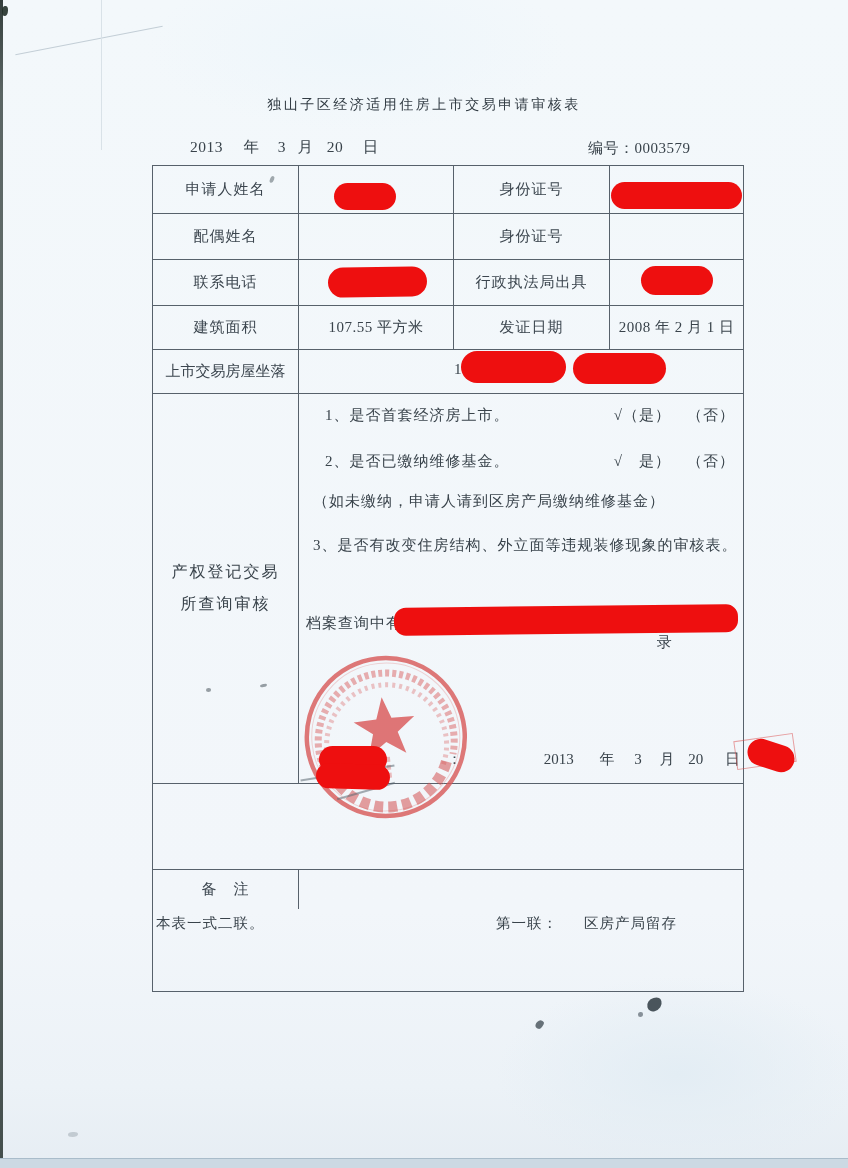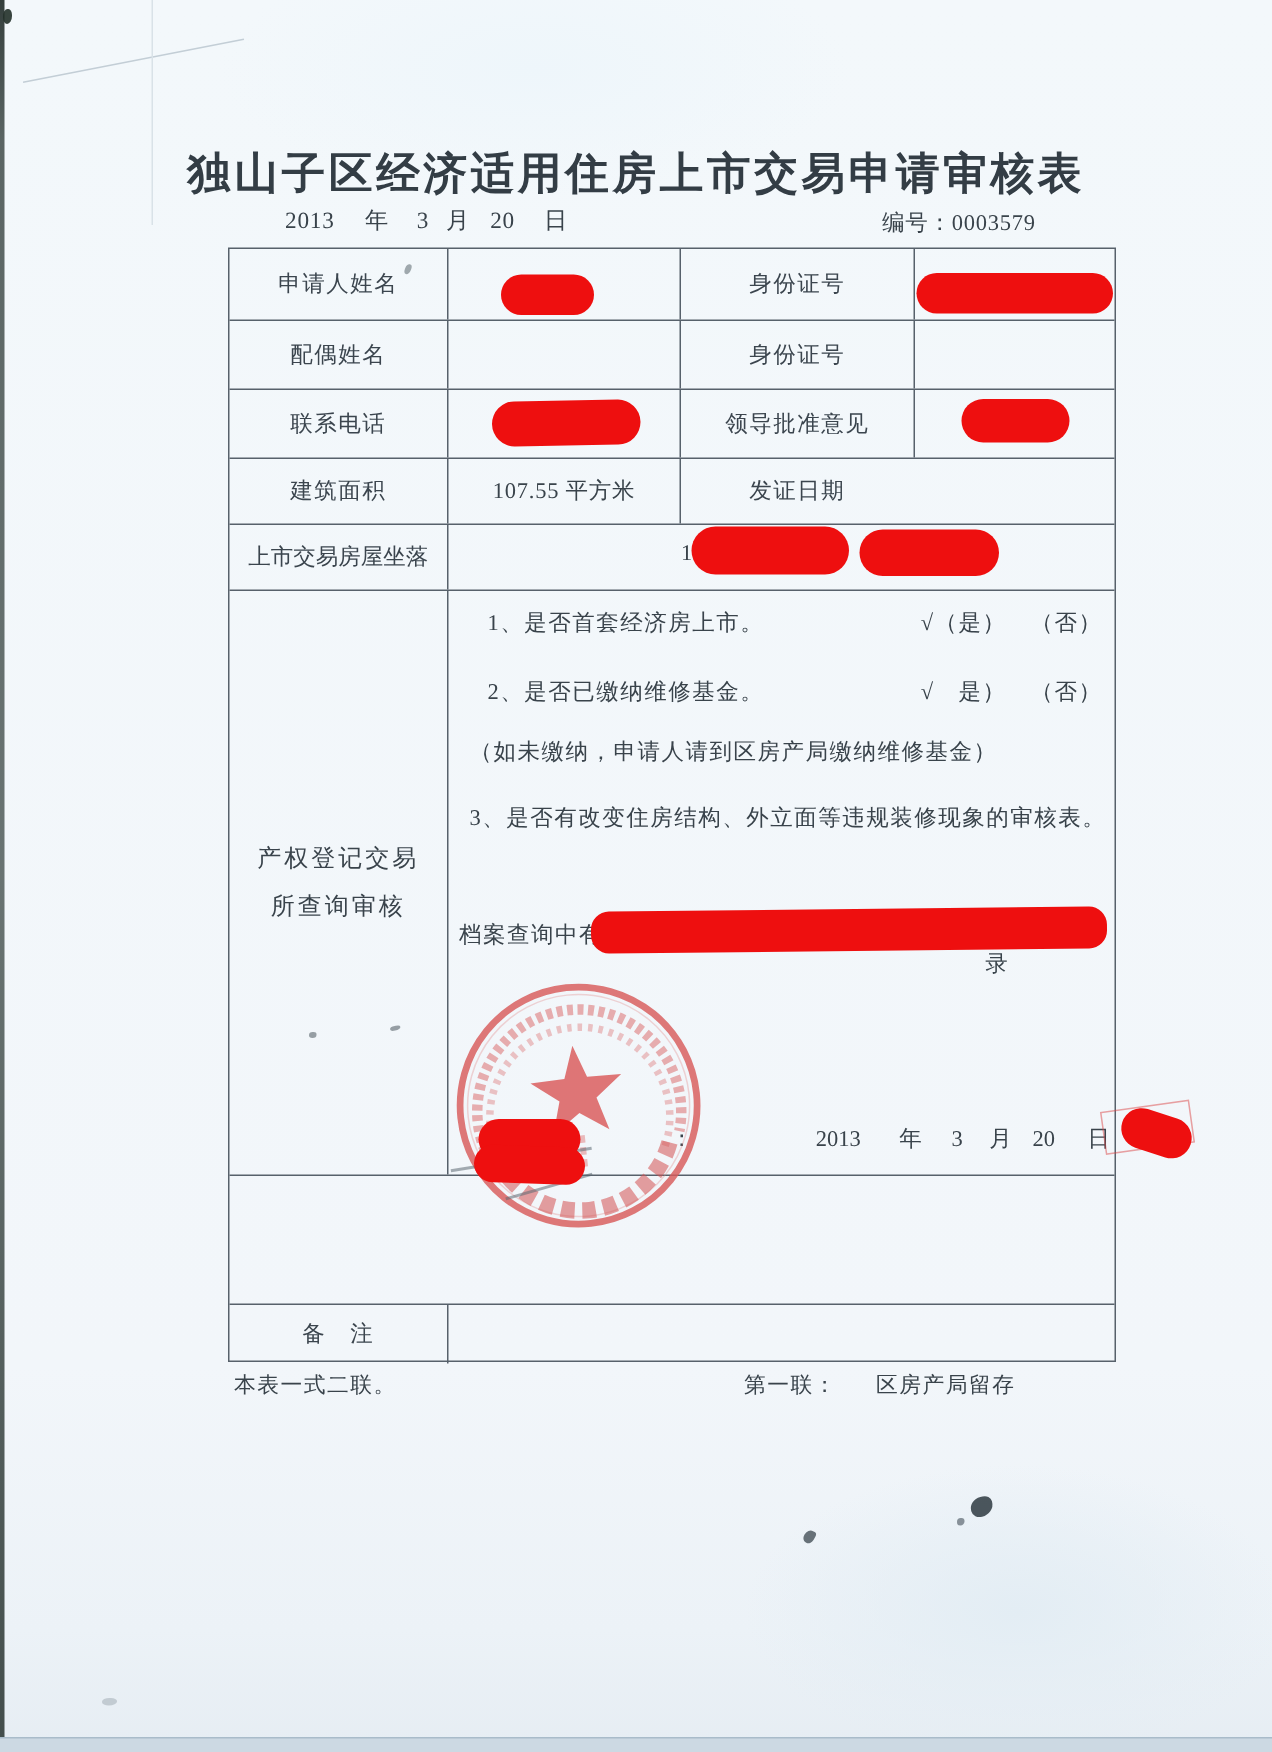--- a/index.html
+++ b/index.html
@@ -12,26 +12,26 @@
     font-family:"Liberation Serif","DejaVu Serif",serif;
     color:#39434b;
   }
   
   .edge-left{position:absolute;left:0;top:0;width:3px;height:100%;background:linear-gradient(180deg,#1f2a27,#4a5553 8%,#5a6563 50%,#313c39 100%);opacity:.9;}
   .edge-bottom{position:absolute;left:0;bottom:0;width:100%;height:9px;background:#ccd9e3;border-top:1px solid #a9bcca;}
   .fold-a{position:absolute;left:14px;top:40px;width:150px;height:1px;background:#c3ced6;transform:rotate(-11deg);}
   .fold-b{position:absolute;left:101px;top:0;width:1px;height:150px;background:#d9e2e8;}
   .speck{position:absolute;background:#3a464e;border-radius:50% 40% 55% 45%;}
   
-  .title{position:absolute;left:0;top:96px;width:100%;text-align:center;font-size:29px;font-weight:bold;letter-spacing:2.5px;color:#333d45;}
+  .title{position:absolute;left:0;top:96px;width:100%;text-align:center;font-size:14px;font-weight:normal;letter-spacing:2.5px;color:#333d45;}
   .dateline{position:absolute;left:190px;top:137px;font-size:15.5px;letter-spacing:.5px;}
   .dateline span{display:inline-block;}
   .serial{position:absolute;left:588px;top:139px;font-size:15px;letter-spacing:.5px;}
   
-  .ftable{position:absolute;left:152px;top:165px;width:592px;height:743px;border:1px solid #57616b;box-sizing:border-box;background:rgba(255,255,255,0.0);}
+  .ftable{position:absolute;left:152px;top:165px;width:592px;height:827px;border:1px solid #57616b;box-sizing:border-box;background:rgba(255,255,255,0.0);}
   .frow{display:flex;box-sizing:border-box;border-top:1px solid #57616b;}
   .frow.first{border-top:none;}
   .cell{box-sizing:border-box;border-left:1px solid #57616b;display:flex;align-items:center;justify-content:center;font-size:15px;letter-spacing:1px;}
   .cell.cfirst{border-left:none;}
   .c1{width:145px;} .c2{width:155px;} .c3{width:156px;} .c4{flex:1;}
   .h47{height:47px;} .h46{height:46px;} .h44{height:44px;}
   .labelcell{color:#3b454e;}
   .valuetext{font-size:15px;letter-spacing:.5px;}
   
   .mergecell{flex:1;position:relative;border-left:1px solid #57616b;box-sizing:border-box;}
@@ -98,28 +98,29 @@
     <div class="frow h46">
       <div class="cell cfirst c1 labelcell">配偶姓名</div>
       <div class="cell c2 valuetext"></div>
       <div class="cell c3 labelcell">身份证号</div>
       <div class="cell c4 valuetext"></div>
     </div>
 
     <div class="frow h46">
       <div class="cell cfirst c1 labelcell">联系电话</div>
       <div class="cell c2 valuetext"></div>
-      <div class="cell c3 labelcell">领导批准意见</div>
+      <div class="cell c3 labelcell">行政执法局出具</div>
       <div class="cell c4 valuetext"></div>
     </div>
 
     <div class="frow h44">
       <div class="cell cfirst c1 labelcell">建筑面积</div>
       <div class="cell c2 valuetext">107.55 平方米</div>
       <div class="cell c3 labelcell">发证日期</div>
+      <div class="cell c4 valuetext">2008 年 2 月 1 日</div>
     </div>
 
     <div class="frow h44">
       <div class="cell cfirst c1 labelcell" style="letter-spacing:0;">上市交易房屋坐落</div>
       <div class="mergecell">
         <span class="addr-prefix">1</span>
       </div>
     </div>
 
     <div class="frow" style="height:390px;">

